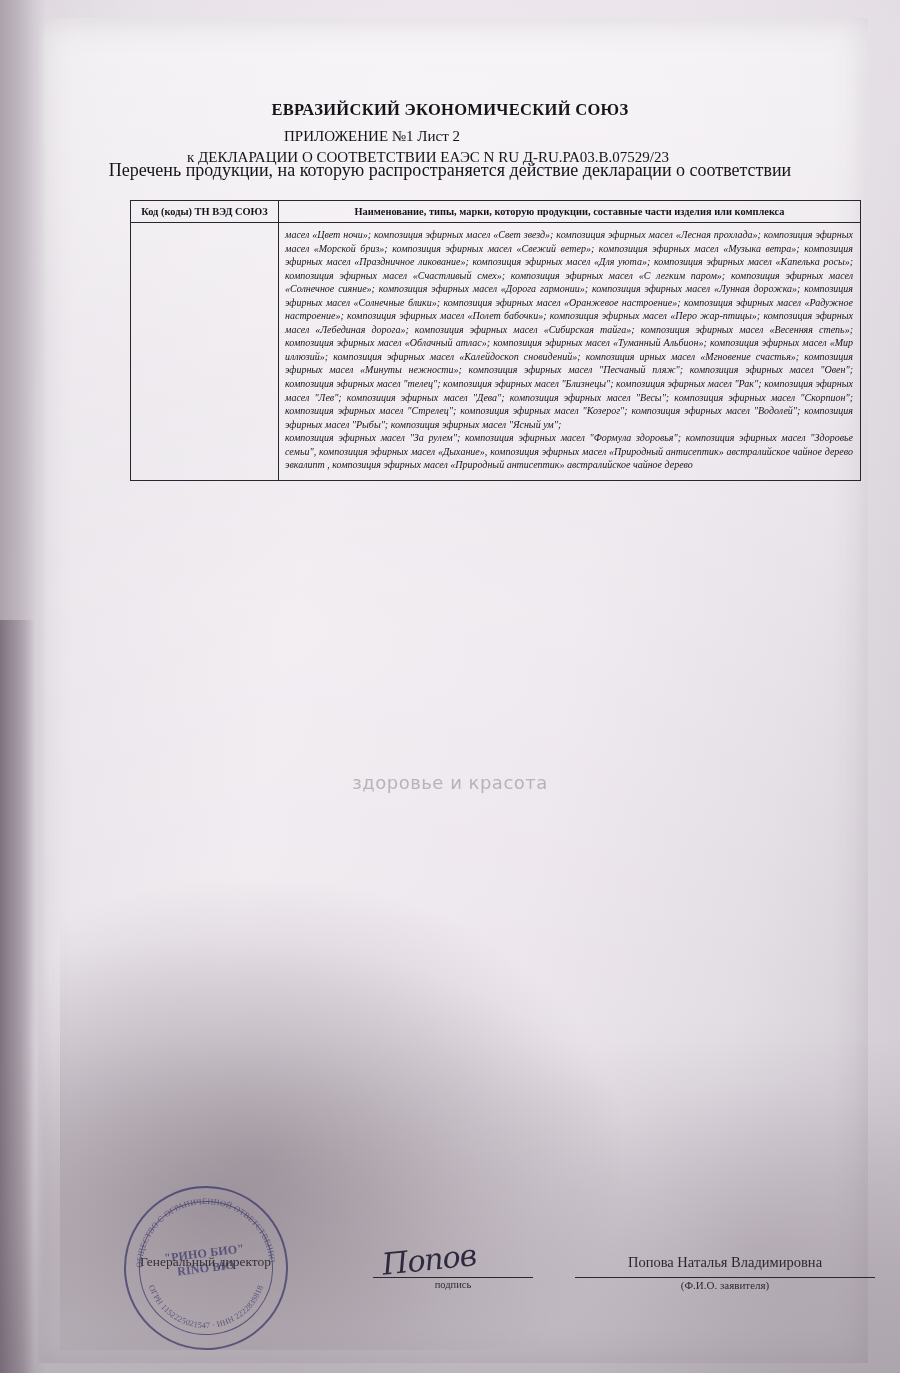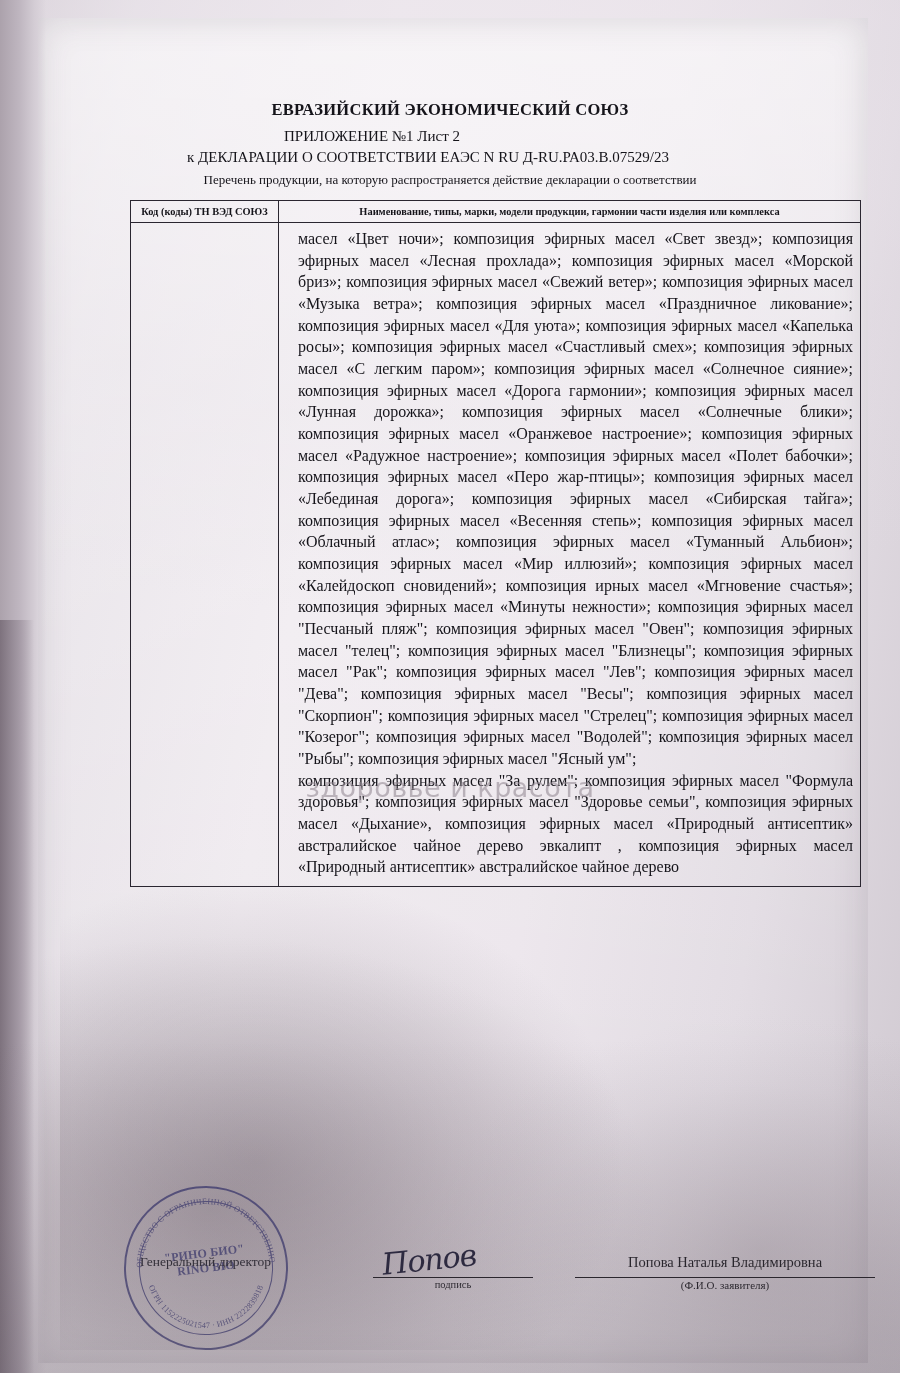--- a/index.html
+++ b/index.html
@@ -81,22 +81,22 @@
   }
   .decl-line {
     position: absolute;
     left: 0; width: 856px;
     top: 149px;
     font-size: 15px;
   }
   .perechen {
     position: absolute;
     left: 0; width: 900px;
-    top: 172px;
-    font-size: 13px;
+    top: 160px;
+    font-size: 18px;
   }
 
   
   table.main {
     position: absolute;
     left: 130px;
     top: 200px;
     width: 730px;
     border-collapse: collapse;
     table-layout: fixed;
@@ -108,25 +108,26 @@
   table.main th {
     font-size: 10.4px;
     font-weight: bold;
     padding: 4px 3px;
     line-height: 1.25;
     text-align: center;
   }
   .col-code { width: 148px; }
   .col-name { width: 582px; }
   td.body-cell {
-    padding: 5px 7px 8px 19px;
-    font-size: 16px;
+    padding: 5px 7px 8px 6px;
+    font-size: 10px;
     line-height: 1.355;
     text-align: justify;
     text-justify: inter-word;
+    font-style: italic;
   }
   td.body-cell p { margin: 0; }
 
   
   .wm-wrap {
     position: absolute;
     left: 0; width: 900px;
     top: 752px;
     text-align: center;
     pointer-events: none;
@@ -135,21 +136,21 @@
     font-family: "DejaVu Sans", sans-serif;
     font-weight: bold;
     font-size: 62px;
     letter-spacing: -1px;
     color: rgba(132,122,132,0.55);
     line-height: 1;
   }
   .wm-sub {
     margin-top: 20px;
     font-family: "DejaVu Sans", sans-serif;
-    font-size: 27px;
+    font-size: 18px;
     color: rgba(146,136,146,0.58);
     letter-spacing: .5px;
   }
 
   
   .sig-row {
     position: absolute;
     left: 120px;
     top: 1248px;
     width: 740px;
@@ -278,21 +279,21 @@
     <div class="perechen center">Перечень продукции, на которую распространяется действие декларации о соответствии</div>
 
     <table class="main">
       <colgroup>
         <col class="col-code">
         <col class="col-name">
       </colgroup>
       <thead>
         <tr>
           <th>Код (коды) ТН ВЭД СОЮЗ</th>
-          <th>Наименование, типы, марки, модели продукции, гармонии части изделия или комплекса</th>
+          <th>Наименование, типы, марки, которую продукции, составные части изделия или комплекса</th>
         </tr>
       </thead>
       <tbody>
         <tr>
           <td class="body-cell"></td>
           <td class="body-cell">
             <p>масел «Цвет ночи»; композиция эфирных масел «Свет звезд»; композиция эфирных масел «Лесная прохлада»; композиция эфирных масел «Морской бриз»; композиция эфирных масел «Свежий ветер»; композиция эфирных масел «Музыка ветра»; композиция эфирных масел «Праздничное ликование»; композиция эфирных масел «Для уюта»; композиция эфирных масел «Капелька росы»; композиция эфирных масел «Счастливый смех»; композиция эфирных масел «С легким паром»; композиция эфирных масел «Солнечное сияние»; композиция эфирных масел «Дорога гармонии»; композиция эфирных масел «Лунная дорожка»; композиция эфирных масел «Солнечные блики»; композиция эфирных масел «Оранжевое настроение»; композиция эфирных масел «Радужное настроение»; композиция эфирных масел «Полет бабочки»; композиция эфирных масел «Перо жар-птицы»; композиция эфирных масел «Лебединая дорога»; композиция эфирных масел «Сибирская тайга»; композиция эфирных масел «Весенняя степь»; композиция эфирных масел «Облачный атлас»; композиция эфирных масел «Туманный Альбион»; композиция эфирных масел «Мир иллюзий»; композиция эфирных масел «Калейдоскоп сновидений»; композиция ирных масел «Мгновение счастья»; композиция эфирных масел «Минуты нежности»; композиция эфирных масел "Песчаный пляж"; композиция эфирных масел "Овен"; композиция эфирных масел "телец"; композиция эфирных масел "Близнецы"; композиция эфирных масел "Рак";  композиция эфирных масел "Лев"; композиция эфирных масел "Дева"; композиция эфирных масел "Весы"; композиция эфирных масел "Скорпион"; композиция эфирных масел "Стрелец"; композиция эфирных масел "Козерог";  композиция эфирных масел "Водолей";  композиция эфирных масел "Рыбы"; композиция эфирных масел "Ясный ум";</p>
             <p>композиция эфирных масел "За рулем"; композиция эфирных масел "Формула здоровья"; композиция эфирных масел "Здоровье семьи", композиция эфирных масел «Дыхание», композиция эфирных масел «Природный антисептик» австралийское чайное дерево эвкалипт  , композиция эфирных масел «Природный антисептик» австралийское чайное дерево</p>
           </td>
         </tr>

